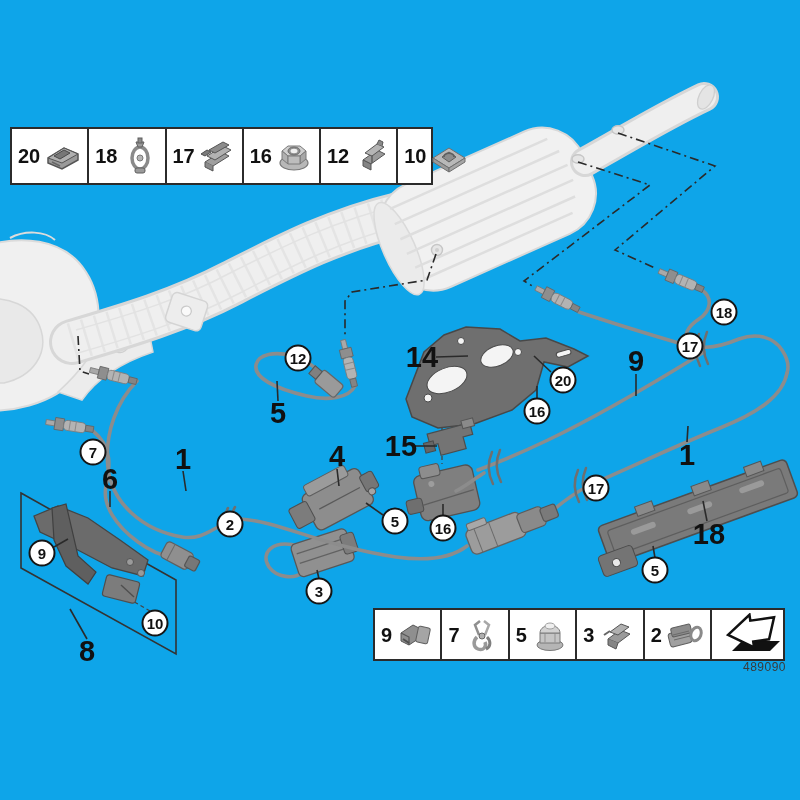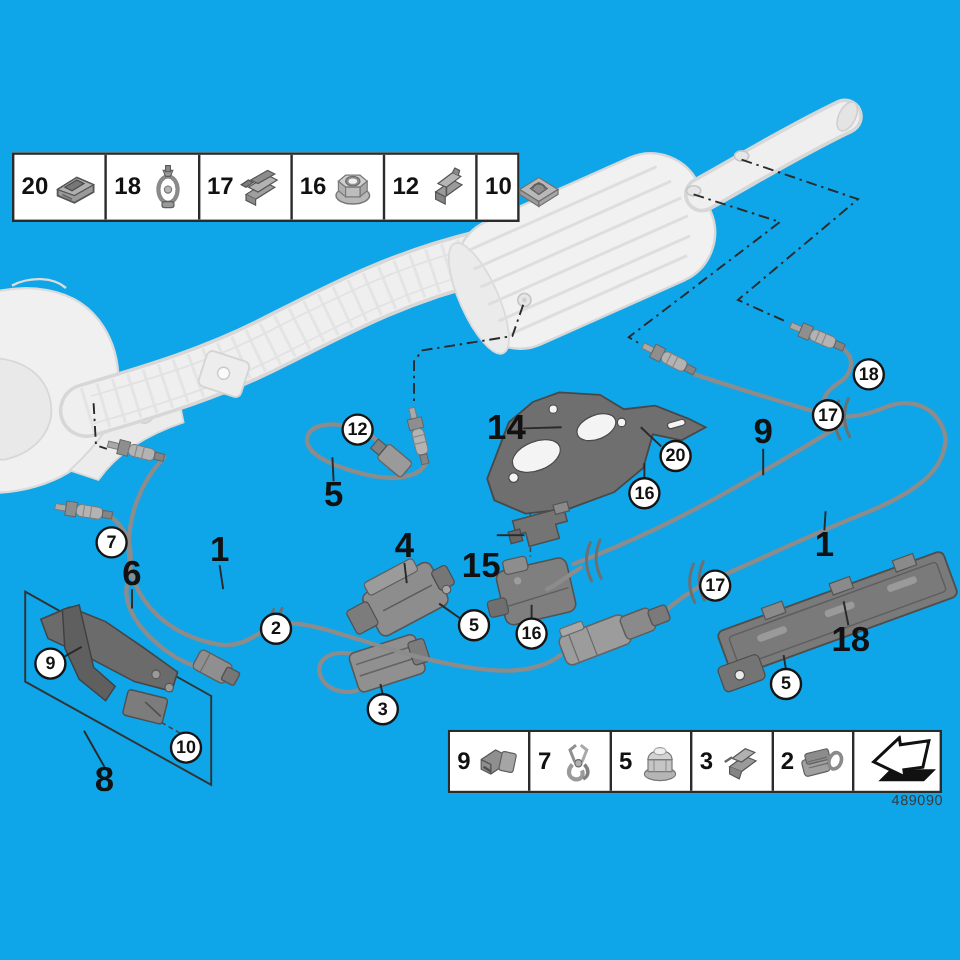--- a/index.html
+++ b/index.html
@@ -340,21 +340,21 @@
           <path d="M58 8 L34 8 L34 2 L10 19 L34 35 L34 29 L50 29 Z" fill="#fff" stroke="#111" stroke-width="2.5" stroke-linejoin="miter"></path>
         </g>
       </svg>
     </div>
   </div>
 
   <div class="circ" style="left:563px;top:380px;">20</div>
   <div class="circ" style="left:537px;top:411px;">16</div>
   <div class="plab" style="left:422px;top:357px;">14</div>
   <div class="plab" style="left:636px;top:361px;">9</div>
-  <div class="plab" style="left:401px;top:472px;text-align:center;">15</div>
+  <div class="plab" style="left:401px;top:446px;text-align:center;">15</div>
   <div class="circ" style="left:690px;top:346px;">17</div>
   <div class="circ" style="left:724px;top:312px;">18</div>
   <div class="circ" style="left:298px;top:358px;">12</div>
   <div class="plab" style="left:278px;top:413px;">5</div>
   <div class="circ" style="left:93px;top:452px;">7</div>
   <div class="plab" style="left:110px;top:479px;">6</div>
   <div class="plab" style="left:183px;top:459px;">1</div>
   <div class="circ" style="left:230px;top:524px;">2</div>
   <div class="plab" style="left:337px;top:456px;">4</div>
   <div class="circ" style="left:395px;top:521px;">5</div>

